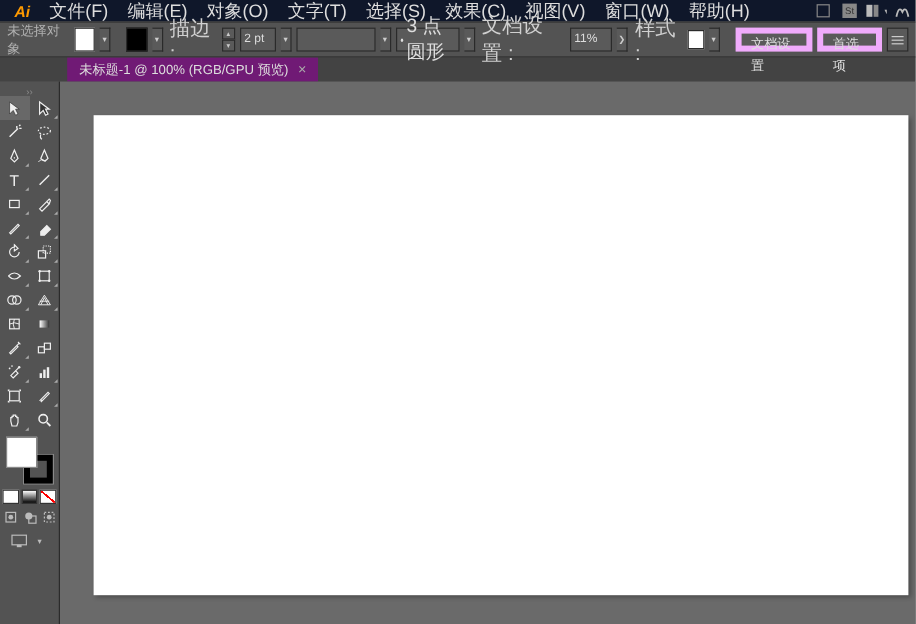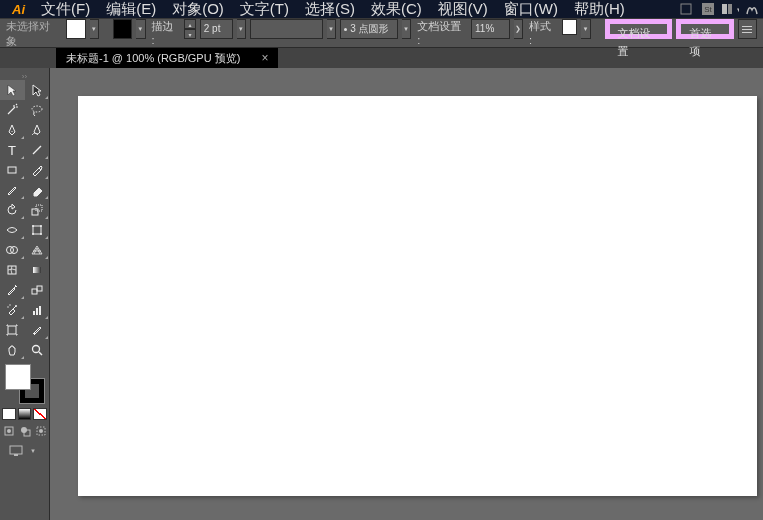--- a/index.html
+++ b/index.html
@@ -2,38 +2,38 @@
 <html><head>
 <meta charset="utf-8">
 <style>
 *{margin:0;padding:0;box-sizing:border-box;font-family:"Microsoft YaHei",Arial,sans-serif;user-select:none}
 body{background:#535353;width:763px;height:520px;overflow:hidden;color:#ddd;font-size:11px}
 .menubar{height:18px;background:#0f172a;display:flex;align-items:center;padding-left:4px}
 .ai-logo{color:#ff9a00;font-weight:bold;font-size:13px;padding:0 8px;font-style:italic}
 .menu-item{padding:0 8px;color:#ddd;cursor:default;font-size:15px}
 .menu-spacer{flex:1}
 .menu-icon{width:18px;height:18px;display:flex;align-items:center;justify-content:center;color:#999;margin:0 2px}
-.optbar{height:30px;background:#535353;border-top:1px solid #383838;border-bottom:1px solid #2b2b2b;display:flex;padding:0 6px;gap:4px}
+.optbar{height:30px;background:#535353;border-top:1px solid #383838;border-bottom:1px solid #2b2b2b;display:flex;align-items:center;padding:0 6px;gap:4px}
 .nosel{color:#b0b0b0;font-size:11px;padding-right:4px}
 .swatch{width:20px;height:20px;border:1px solid #2a2a2a;position:relative;display:inline-block}
 .swatch.white{background:#fff}
 .swatch.black{background:#000}
 .dropdown-tiny{width:10px;height:20px;background:#5a5a5a;border:1px solid #2a2a2a;border-left:none;display:inline-flex;align-items:center;justify-content:center;color:#ccc;font-size:7px}
-.lbl{color:#d0d0d0;font-size:11px;padding:0 2px}
+.lbl{color:#d0d0d0;font-size:17px;padding:0 2px}
 .spinner{display:inline-flex;flex-direction:column;width:12px;height:20px}
 .spinner span{flex:1;background:#5a5a5a;border:1px solid #2a2a2a;font-size:6px;display:flex;align-items:center;justify-content:center;color:#ccc}
 .numfield{width:34px;height:20px;background:#5a5a5a;border:1px solid #2a2a2a;color:#ddd;font-size:10px;padding:0 3px;line-height:18px}
 .longfield{width:76px;height:20px;background:#5a5a5a;border:1px solid #2a2a2a}
-.profile{width:60px;height:20px;background:#5a5a5a;border:1px solid #2a2a2a;color:#ddd;font-size:10px;display:flex;align-items:center;padding:0 3px;gap:3px}
+.profile{width:60px;height:20px;background:#5a5a5a;border:1px solid #2a2a2a;color:#ddd;font-size:16px;display:flex;align-items:center;padding:0 3px;gap:3px}
 .profile .dot{width:3px;height:3px;background:#ddd;border-radius:50%}
 .btn{height:20px;background:#5a5a5a;border:5px solid #f0abfc;color:#ddd;font-size:11px;padding:0 8px;line-height:18px;cursor:default}
 .menu-burger{width:20px;height:20px;display:flex;flex-direction:column;justify-content:center;gap:2px;align-items:center;background:#5a5a5a;border:1px solid #2a2a2a}
 .menu-burger span{width:10px;height:1px;background:#ccc}
 .tabbar{height:20px;background:#434343;display:flex;align-items:center;padding-left:56px}
-.doc-tab{height:20px;background:#000000;padding:0 10px;display:flex;align-items:center;gap:21px;color:#ddd;font-size:11px}
+.doc-tab{height:20px;background:#701a75;padding:0 10px;display:flex;align-items:center;gap:8px;color:#ddd;font-size:11px}
 .doc-tab .close{color:#aaa;font-size:12px}
 .workspace{position:absolute;top:68px;left:0;right:0;bottom:0;display:flex}
 .toolbar{width:50px;background:#535353;border-right:1px solid #2b2b2b;display:flex;flex-direction:column;padding-top:4px}
 .tool-hdr{height:8px;text-align:center;color:#888;font-size:8px}
 .trow{display:flex;height:20px}
 .tcell{width:25px;height:20px;display:flex;align-items:center;justify-content:center;color:#ddd;position:relative}
 .tcell.active{background:#686868}
 .tri{position:absolute;right:1px;bottom:1px;width:0;height:0;border-left:3px solid transparent;border-bottom:3px solid #aaa}
 .color-block{position:relative;width:40px;height:40px;margin:4px auto}
 .fill-sw{position:absolute;top:0;left:0;width:26px;height:26px;background:#fff;border:1px solid #888}

